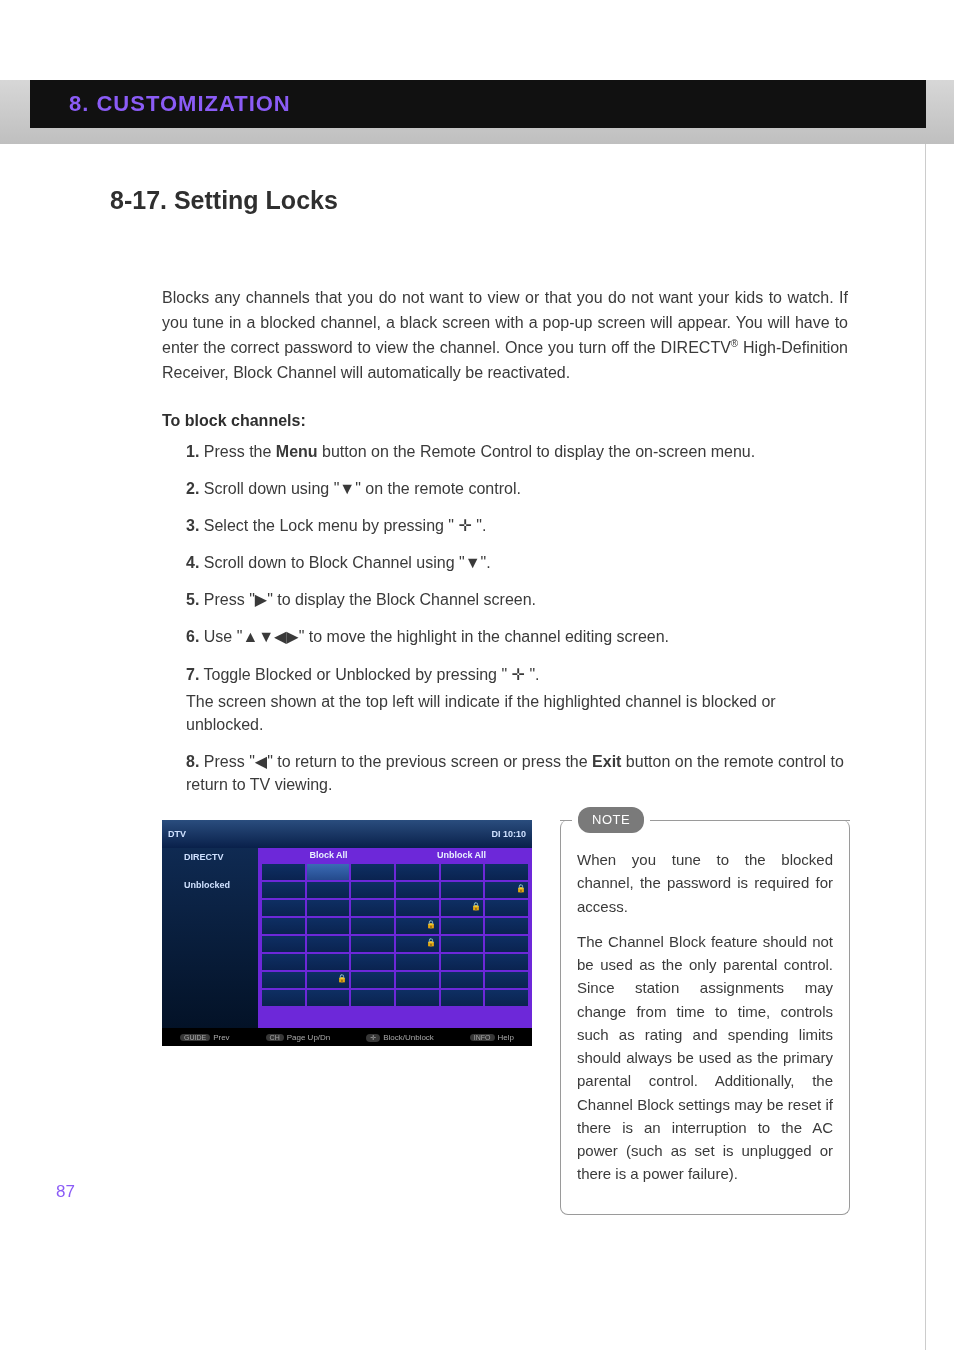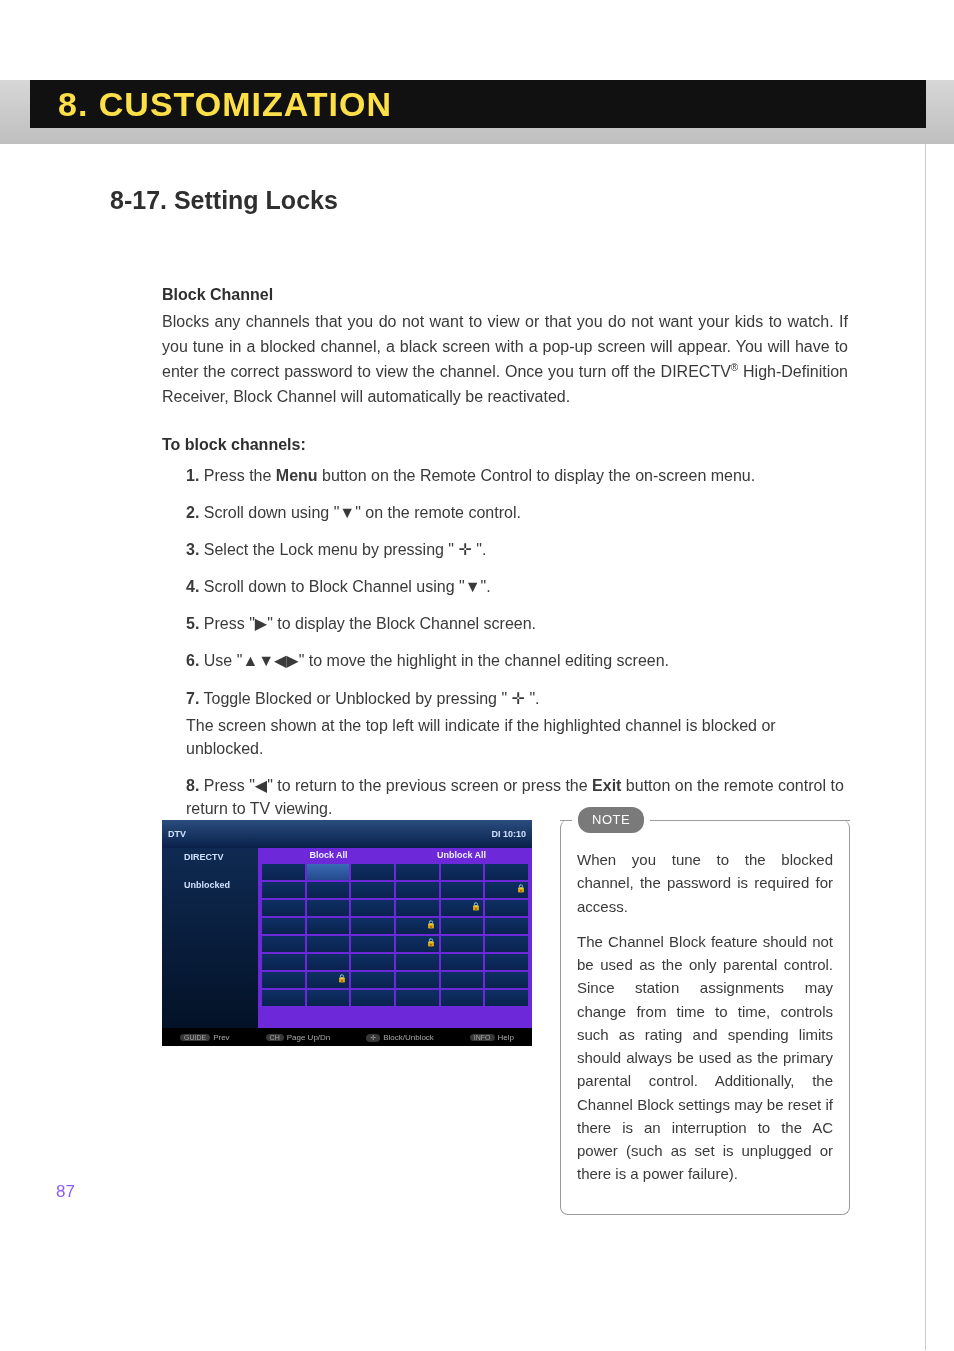--- a/index.html
+++ b/index.html
@@ -24,26 +24,26 @@
     height: 64px;
     background: linear-gradient(#d7d7d7, #bfbfbf);
   }
   .topbar-inner {
     position: absolute;
     top: 80px;
     left: 30px;
     width: 896px;
     height: 48px;
     background: #111;
-    color: #fde047;
+    color: #8b5cf6;
     display: flex;
     align-items: center;
-    padding-left: 28px;
+    padding-left: 39px;
     box-sizing: border-box;
-    font-size: 34px;
+    font-size: 22px;
     font-weight: 700;
     letter-spacing: 1px;
   }
   .section-title {
     position: absolute;
     top: 186px;
     left: 110px;
     font-size: 25px;
     font-weight: 700;
     color: #2f2f2f;
@@ -231,21 +231,20 @@
   <div class="right-rule"></div>
 
   <div class="topbar-outer"></div>
   <div class="topbar-inner">
     <span>8. CUSTOMIZATION</span>
   </div>
 
   <div class="section-title">8-17. Setting Locks</div>
 
   <div class="body">
-    <div class="h4">Block Channel</div>
     <div class="para">
       <span>Blocks any channels that you do not want to view or that you do not want your kids to watch. If you tune in a blocked channel, a black screen with a pop-up screen will appear.  You will have to enter the correct password to view the channel.  Once you turn off the DIRECTV</span><sup>®</sup><span> High-Definition Receiver, Block Channel will automatically be reactivated.</span>
     </div>
 
     <div class="h4">To block channels:</div>
 
     <ol class="steps">
       <li>
         <span class="step-num">1.</span><span class="step-text"><span> Press the </span><b>Menu</b><span> button on the Remote Control to display the on-screen menu.</span></span>
       </li>

